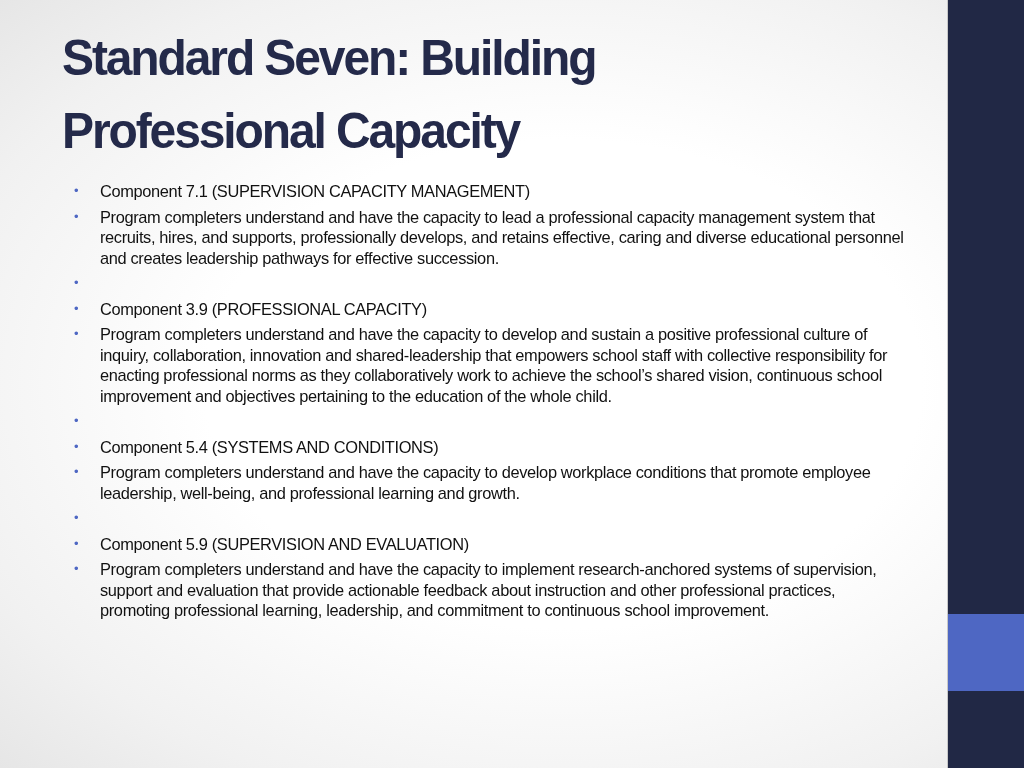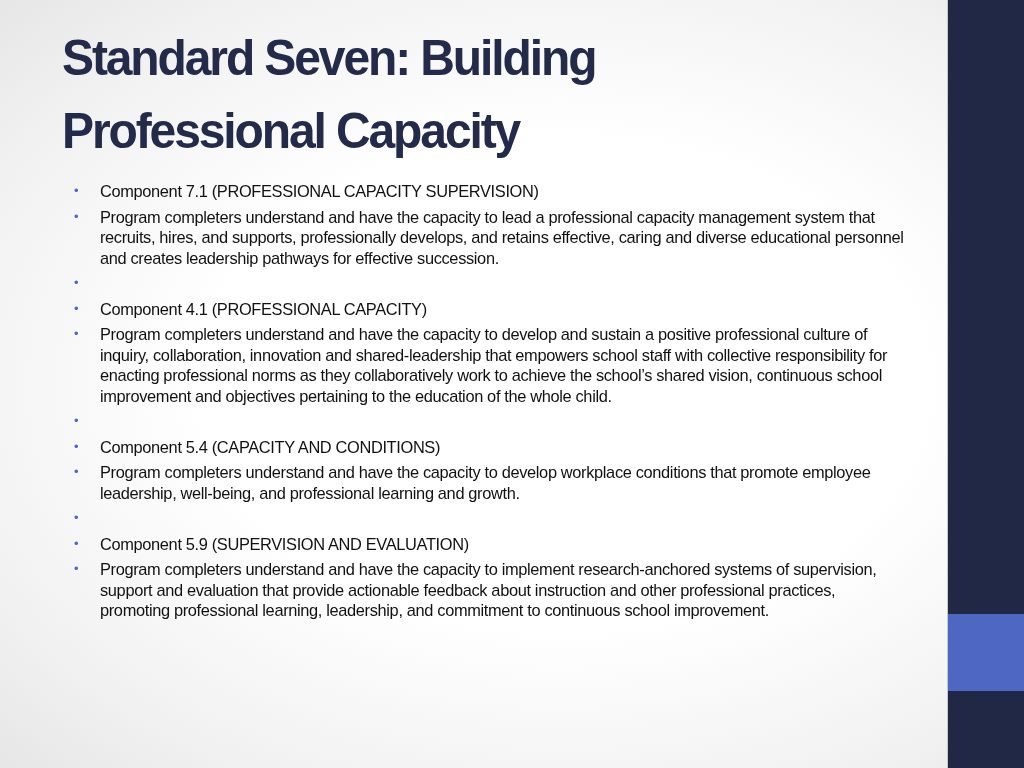--- a/index.html
+++ b/index.html
@@ -28,31 +28,31 @@
 </head>
 <body>
 
 <div class="slide">
   <h1 class="title">
     <span>Standard Seven: Building</span><br>
     <span>Professional Capacity</span>
   </h1>
 
   <ul class="content">
-    <li><span class="bullet">•</span><span class="bold">Component 7.1</span><span> (PROFESSIONAL CAPACITY SUPERVISION)</span></li>
+    <li><span class="bullet">•</span><span class="bold">Component 7.1</span><span> (SUPERVISION CAPACITY MANAGEMENT)</span></li>
     <li><span class="bullet">•</span><span>Program completers understand and have the capacity to lead a professional capacity management system that recruits, hires, and supports, professionally develops, and retains effective, caring and diverse educational personnel and creates leadership pathways for effective succession.</span></li>
     <li>
         <span class="bullet">•</span>
       </li>
-    <li><span class="bullet">•</span><span class="bold">Component 4.1</span><span> (PROFESSIONAL CAPACITY)</span></li>
+    <li><span class="bullet">•</span><span class="bold">Component 3.9</span><span> (PROFESSIONAL CAPACITY)</span></li>
     <li><span class="bullet">•</span><span>Program completers understand and have the capacity to develop and sustain a positive professional culture of inquiry, collaboration, innovation and shared-leadership that empowers school staff with collective responsibility for enacting professional norms as they collaboratively work to achieve the school’s shared vision, continuous school improvement and objectives pertaining to the education of the whole child.</span></li>
     <li>
         <span class="bullet">•</span>
       </li>
-    <li><span class="bullet">•</span><span class="bold">Component 5.4</span><span> (CAPACITY AND CONDITIONS)</span></li>
+    <li><span class="bullet">•</span><span class="bold">Component 5.4</span><span> (SYSTEMS AND CONDITIONS)</span></li>
     <li><span class="bullet">•</span><span>Program completers understand and have the capacity to develop workplace conditions that promote employee leadership, well-being, and professional learning and growth.</span></li>
     <li>
         <span class="bullet">•</span>
       </li>
     <li><span class="bullet">•</span><span class="bold">Component 5.9</span><span> (SUPERVISION AND EVALUATION)</span></li>
     <li><span class="bullet">•</span><span>Program completers understand and have the capacity to implement research-anchored systems of supervision, support and evaluation that provide actionable feedback about instruction and other professional practices, promoting professional learning, leadership, and commitment to continuous school improvement.</span></li>
   </ul>
 </div>
 
 <div class="sidebar">

